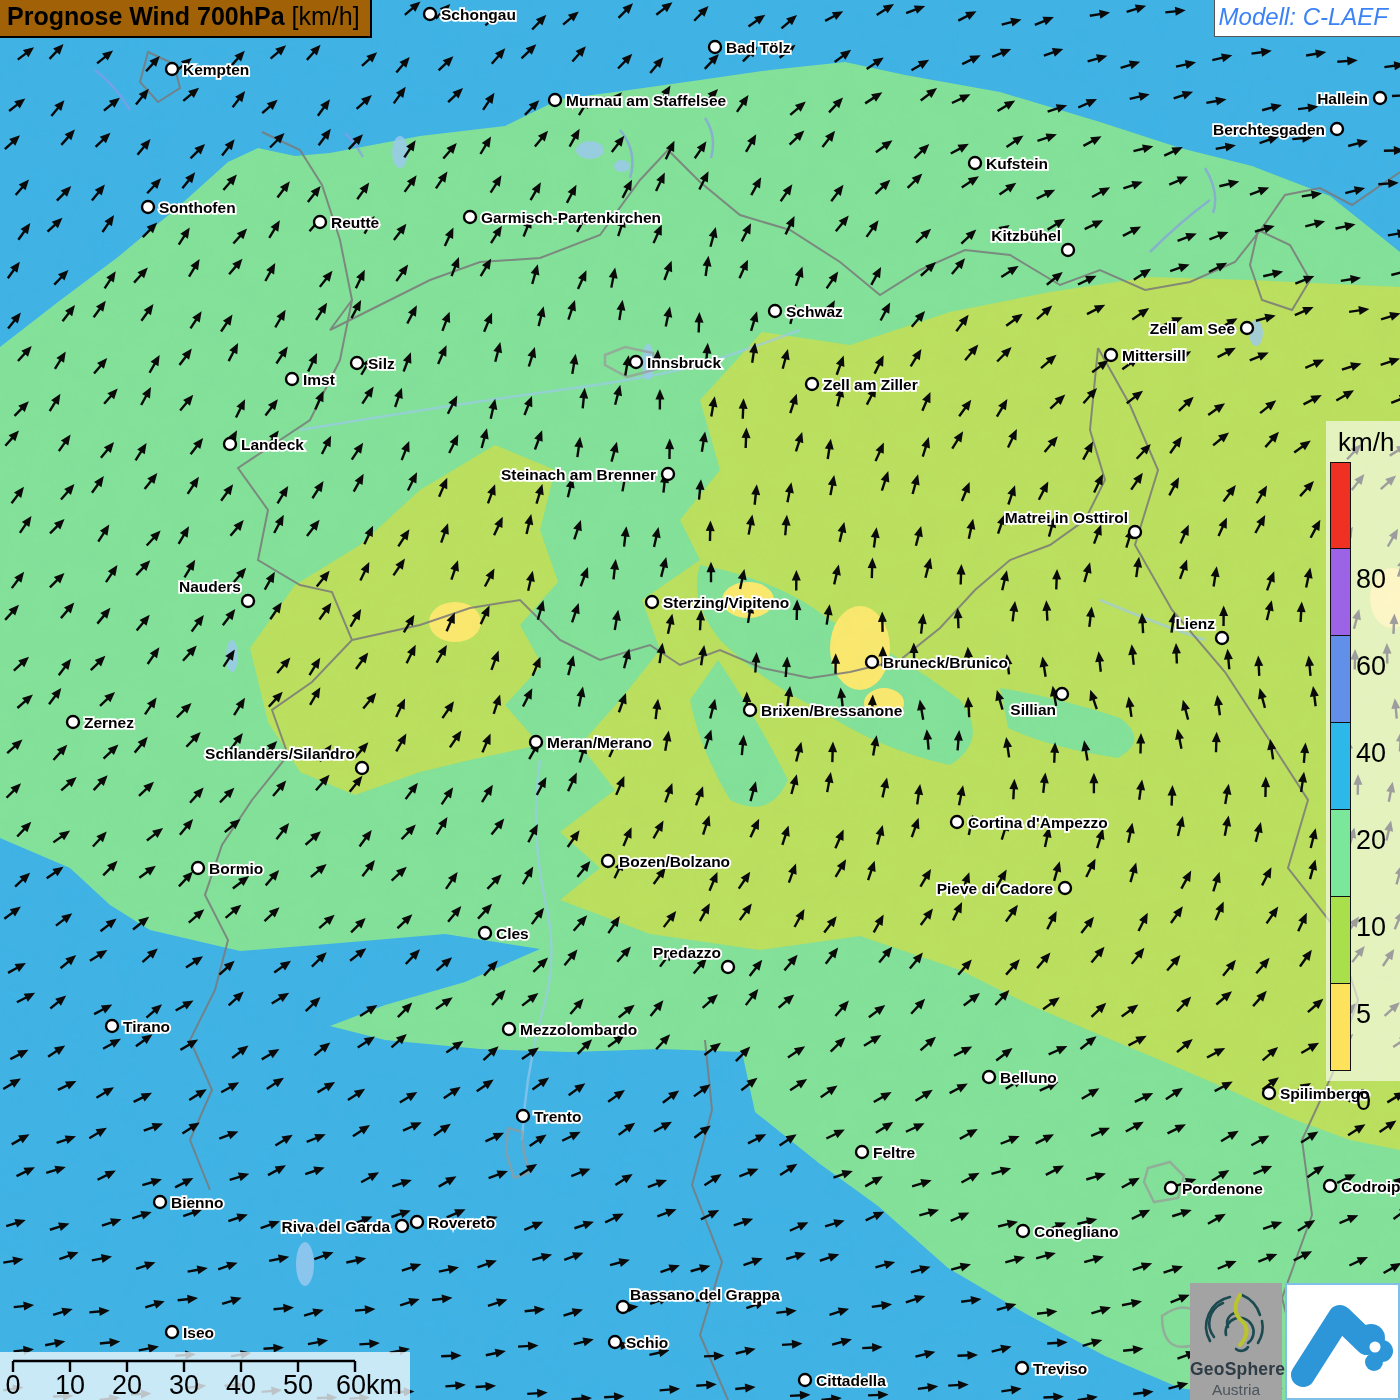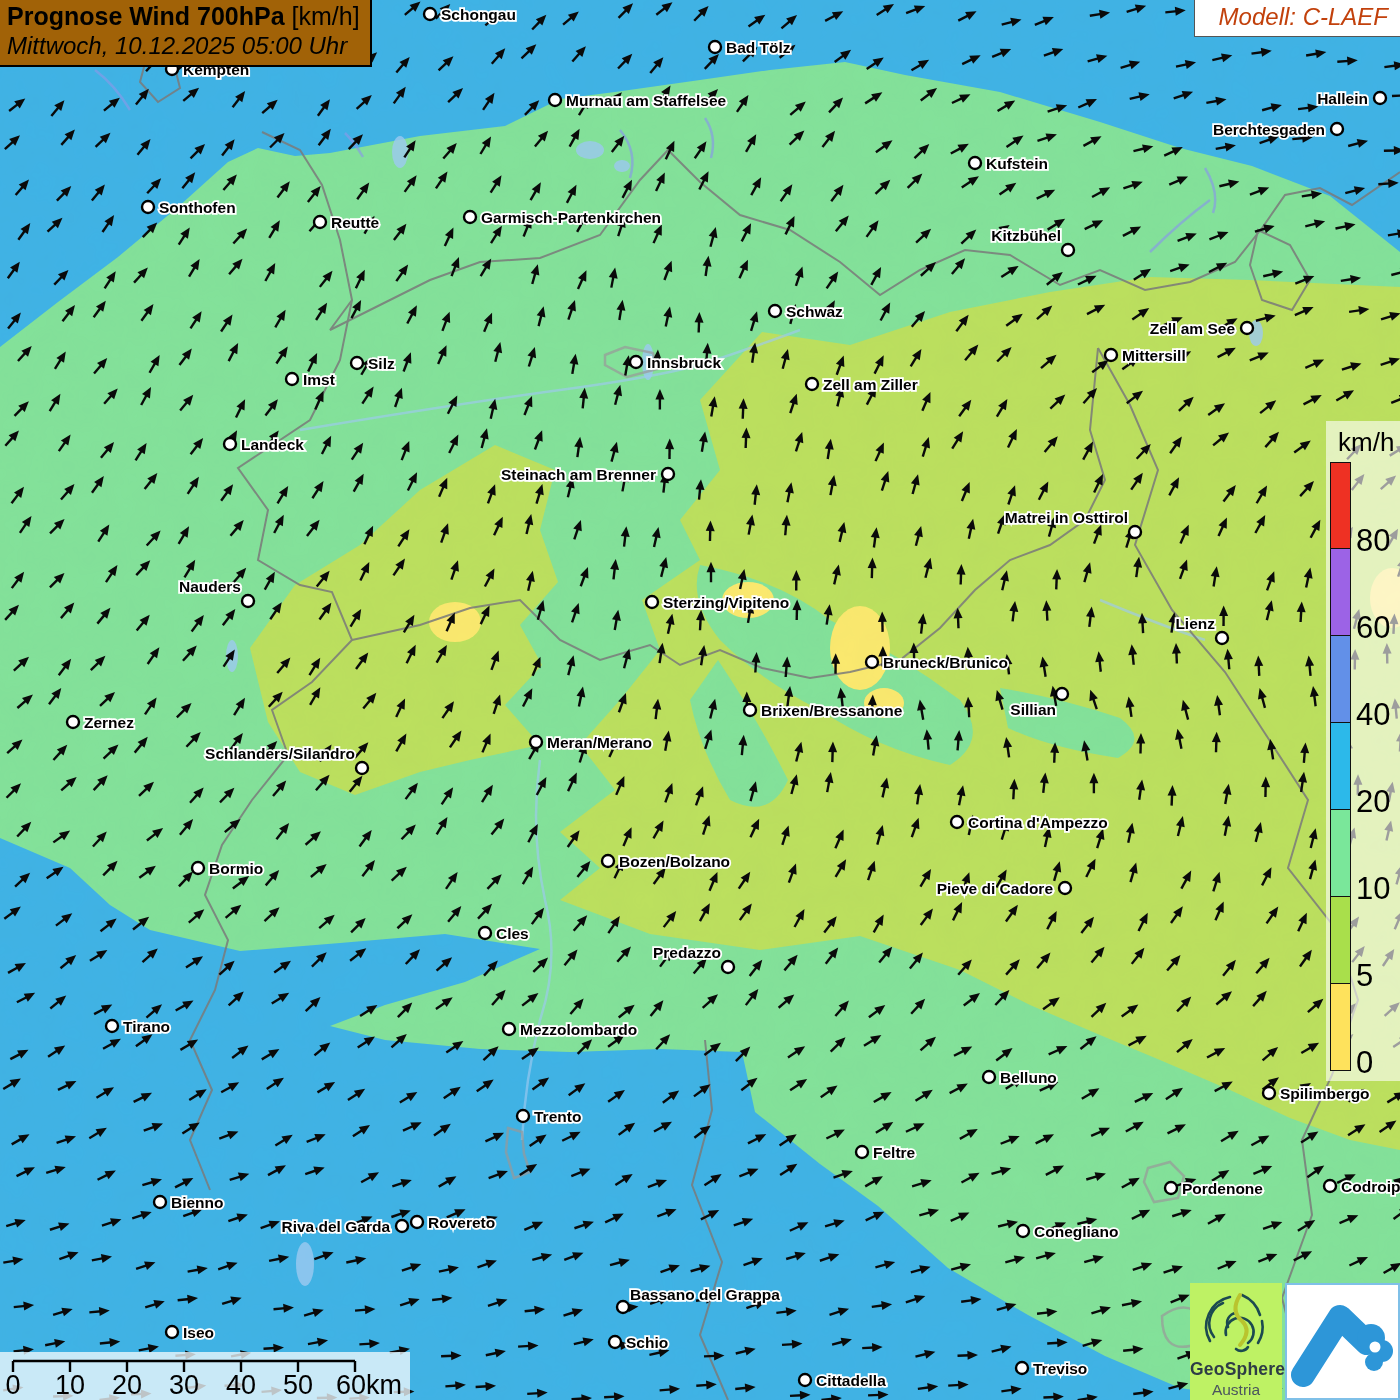--- a/index.html
+++ b/index.html
@@ -8,33 +8,33 @@
   #map-svg{position:absolute;left:0;top:0;}
   .overlay{position:absolute;box-sizing:border-box;}
   
   #title-box{left:0;top:0;background:#a16207;border:2px solid #000;border-left:none;border-top:none;
     padding:2px 10px 5px 7px;z-index:20;}
   #title-line1{font-size:25px;font-weight:bold;color:#000;white-space:nowrap;}
   #title-line1 .unit{font-weight:400;}
   #title-line2{font-size:24px;font-style:italic;color:#000;white-space:nowrap;margin-top:1px;}
   
   #model-box{right:0;top:0;background:#fff;border:1px solid #555;border-top:none;border-right:none;
-    padding:3px 12px 5px 24px;font-size:24px;font-style:italic;color:#c2410c;z-index:20;white-space:nowrap;}
+    padding:3px 12px 5px 4px;font-size:24px;font-style:italic;color:#3b82f6;z-index:20;white-space:nowrap;}
   
   #legend{top:421px;left:1326px;width:98px;background:rgba(255,255,255,0.60);
     padding:6px 0 10px 4px;z-index:15;}
   #legend-title{font-size:26px;color:#000;margin:0 0 4px 8px;}
   #legend-classes{position:relative;width:66px;}
   .leg-seg{width:21px;height:87px;border:1.4px solid #111;border-top:none;box-sizing:border-box;}
   .leg-seg:first-child{border-top:1.4px solid #111;}
-  .leg-label{position:absolute;left:26px;font-size:31px;color:#000;line-height:1;}
+  .leg-label{position:absolute;left:26px;font-size:27px;color:#000;line-height:1;margin-top:41px;}
   
   #scalebar{left:0;bottom:0;width:410px;height:48px;background:rgba(240,248,253,0.78);z-index:15;}
   
-  #geosphere-box{left:1190px;top:1283px;width:92px;height:117px;background:#bef264;z-index:20;text-align:center;}
+  #geosphere-box{left:1190px;top:1283px;width:92px;height:117px;background:#a3a3a3;z-index:20;text-align:center;}
   #geosphere-org{font-size:17.5px;font-weight:bold;color:#2e3c46;margin-top:-2px;letter-spacing:0.2px;}
   #geosphere-country{font-size:15.5px;color:#4a555e;margin-top:1px;}
   #partner-box{left:1285px;top:1283px;width:115px;height:117px;background:#fff;
     border:2px solid #7fc0e8;z-index:20;}
 </style>
 </head>
 <body>
 
 <div id="stage">
 
@@ -1413,21 +1413,20 @@
         </g>
         <g>
           <circle cx="172" cy="1332" r="6" fill="#ffffff" stroke="#000000" stroke-width="2.4"></circle>
           <text x="183" y="1338" text-anchor="start" font-size="15.5" font-weight="bold" fill="#000000" stroke="#ffffff" stroke-width="3.6" paint-order="stroke" font-family="&quot;Liberation Sans&quot;, sans-serif">Iseo</text>
         </g>
       </g>
   </svg>
 
   <div class="overlay" id="title-box">
     <div id="title-line1"><span>Prognose Wind 700hPa</span><span class="unit"> [km/h]</span></div>
-    <div id="title-line2">Mittwoch, 10.12.2025 05:00 Uhr</div>
   </div>
 
   <div class="overlay" id="model-box">Modell: C-LAEF</div>
 
   <div class="overlay" id="legend">
     <div id="legend-title">km/h</div>
     <div id="legend-classes">
         <div class="leg-seg" style="background: rgb(238, 49, 35);"></div>
         <div class="leg-label" style="top: 63px;">80</div>
         <div class="leg-seg" style="background: rgb(156, 99, 230);"></div>

